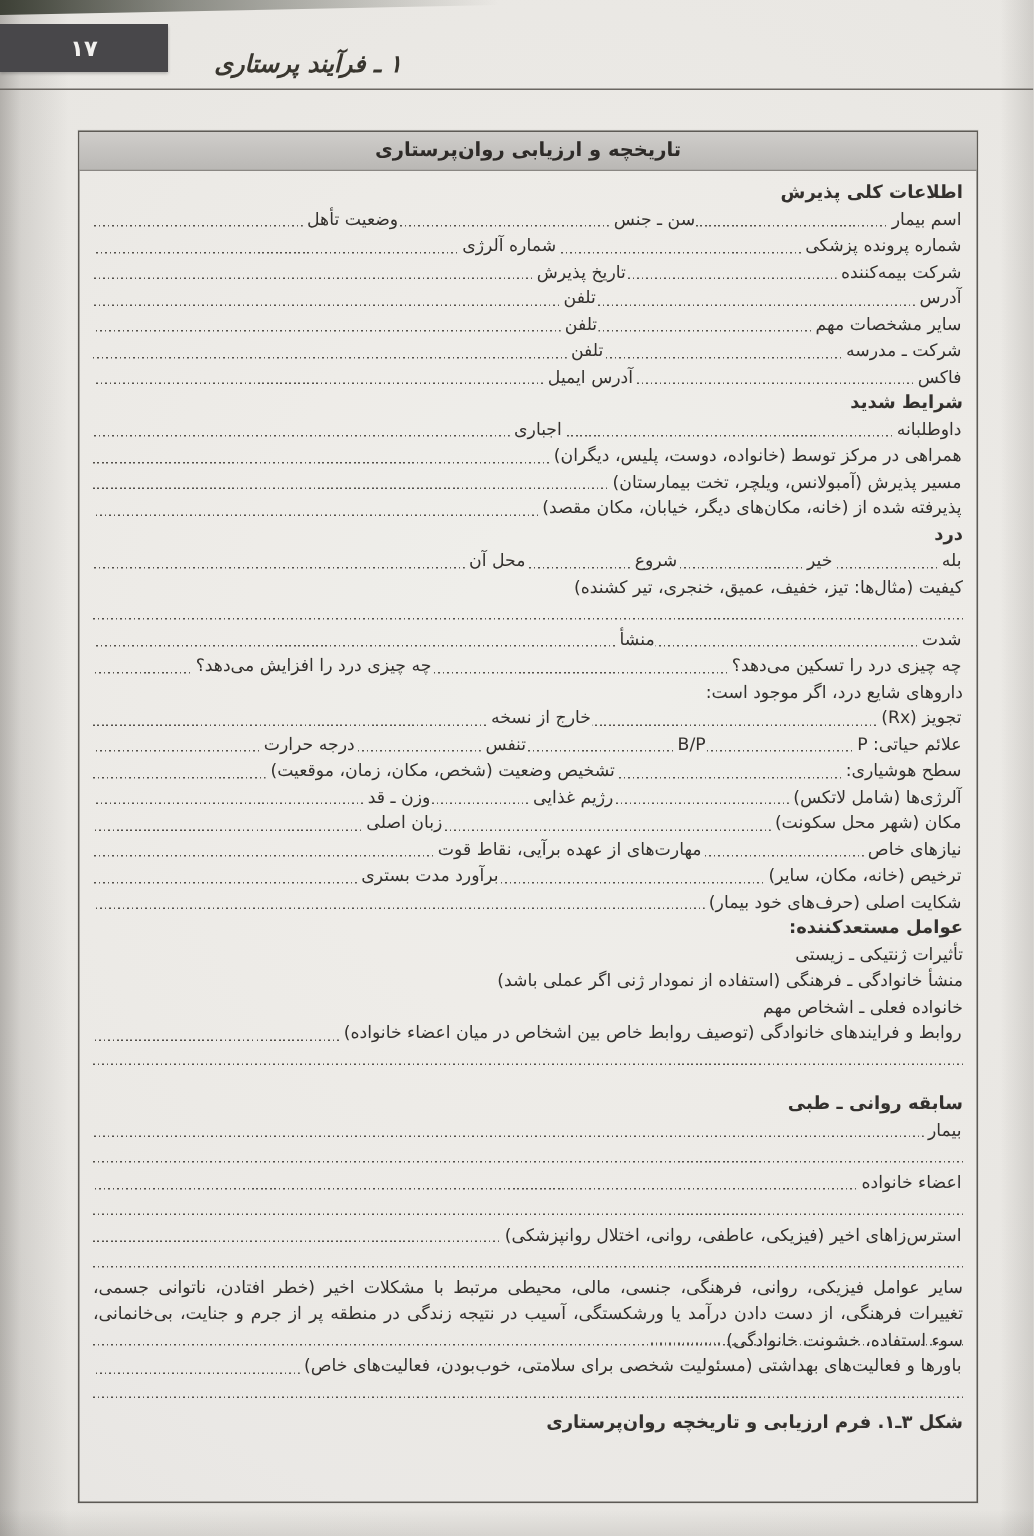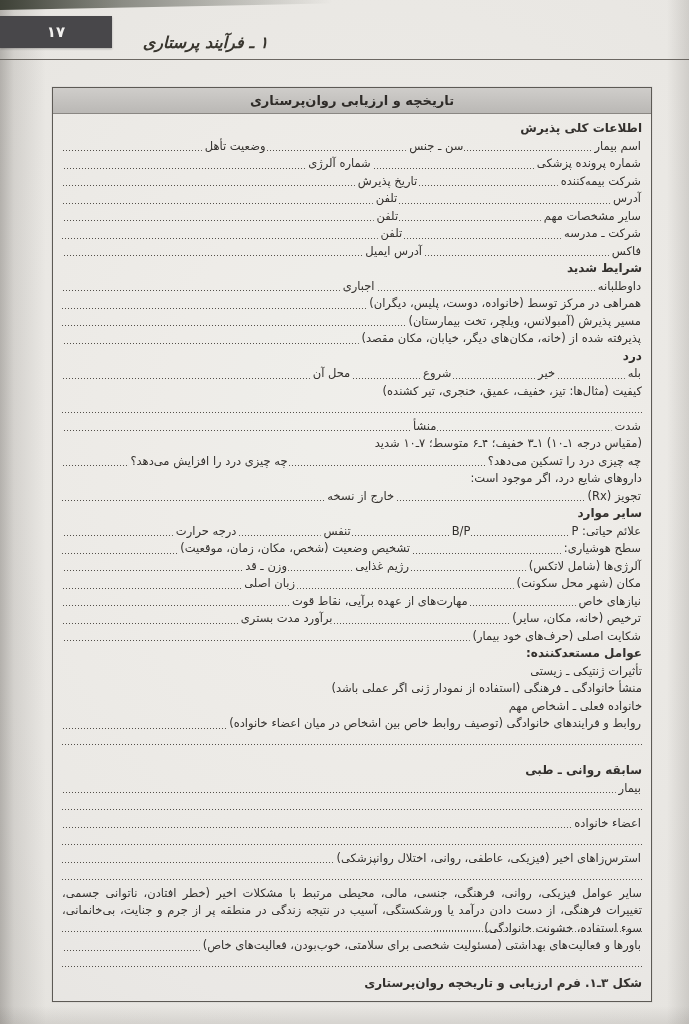--- a/index.html
+++ b/index.html
@@ -157,35 +157,33 @@
           <span class="lead" style="flex-grow: 18;"></span>
         </div>
         <div class="row">کیفیت (مثال‌ها: تیز، خفیف، عمیق، خنجری، تیر کشنده)</div>
         <div class="row dotted"></div>
         <div class="row fields">
           <span class="lbl">شدت</span>
           <span class="lead" style="flex-grow: 12;"></span>
           <span class="lbl">منشأ</span>
           <span class="lead" style="flex-grow: 24;"></span>
         </div>
-        <div class="row">(مقیاس درجه ۱ـ۱۰) ۱ـ۳ خفیف؛ ۴ـ۶ متوسط؛ ۷ـ۱۰ شدید</div>
         <div class="row fields">
           <span class="lbl">چه چیزی درد را تسکین می‌دهد؟</span>
           <span class="lead" style="flex-grow: 9;"></span>
           <span class="lbl">چه چیزی درد را افزایش می‌دهد؟</span>
           <span class="lead" style="flex-grow: 3;"></span>
         </div>
         <div class="row">داروهای شایع درد، اگر موجود است:</div>
         <div class="row fields">
           <span class="lbl">تجویز (Rx)</span>
           <span class="lead" style="flex-grow: 13;"></span>
           <span class="lbl">خارج از نسخه</span>
           <span class="lead" style="flex-grow: 18;"></span>
         </div>
-        <div class="row section">سایر موارد</div>
         <div class="row fields">
           <span class="lbl">علائم حیاتی: P</span>
           <span class="lead" style="flex-grow: 7;"></span>
           <span class="lbl">B/P</span>
           <span class="lead" style="flex-grow: 7;"></span>
           <span class="lbl">تنفس</span>
           <span class="lead" style="flex-grow: 6;"></span>
           <span class="lbl">درجه حرارت</span>
           <span class="lead" style="flex-grow: 8;"></span>
         </div>

